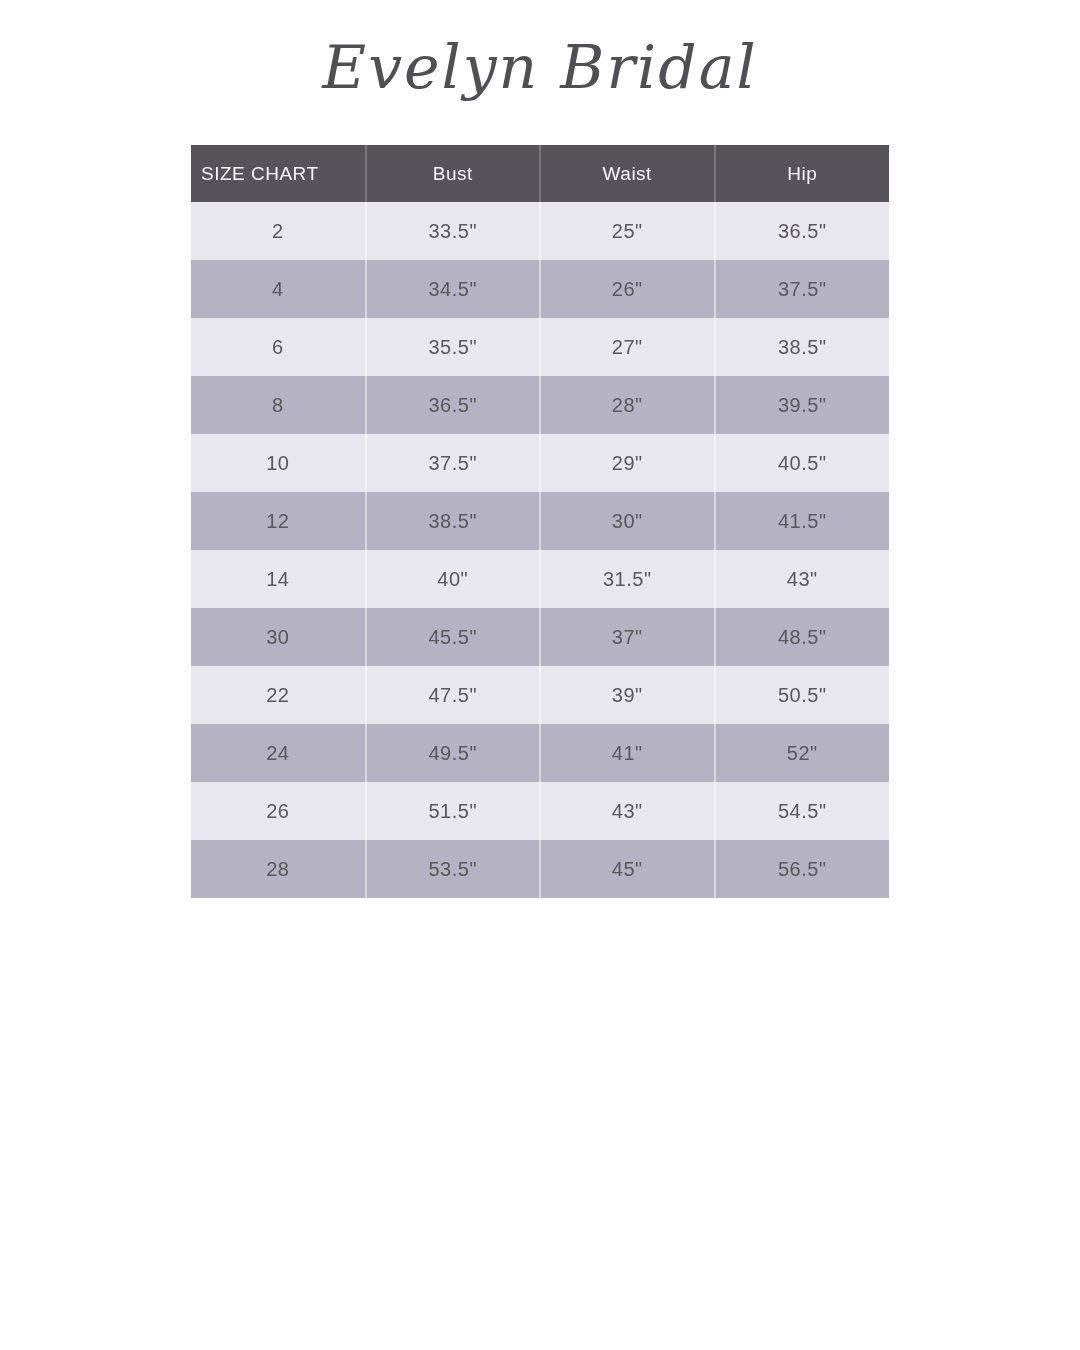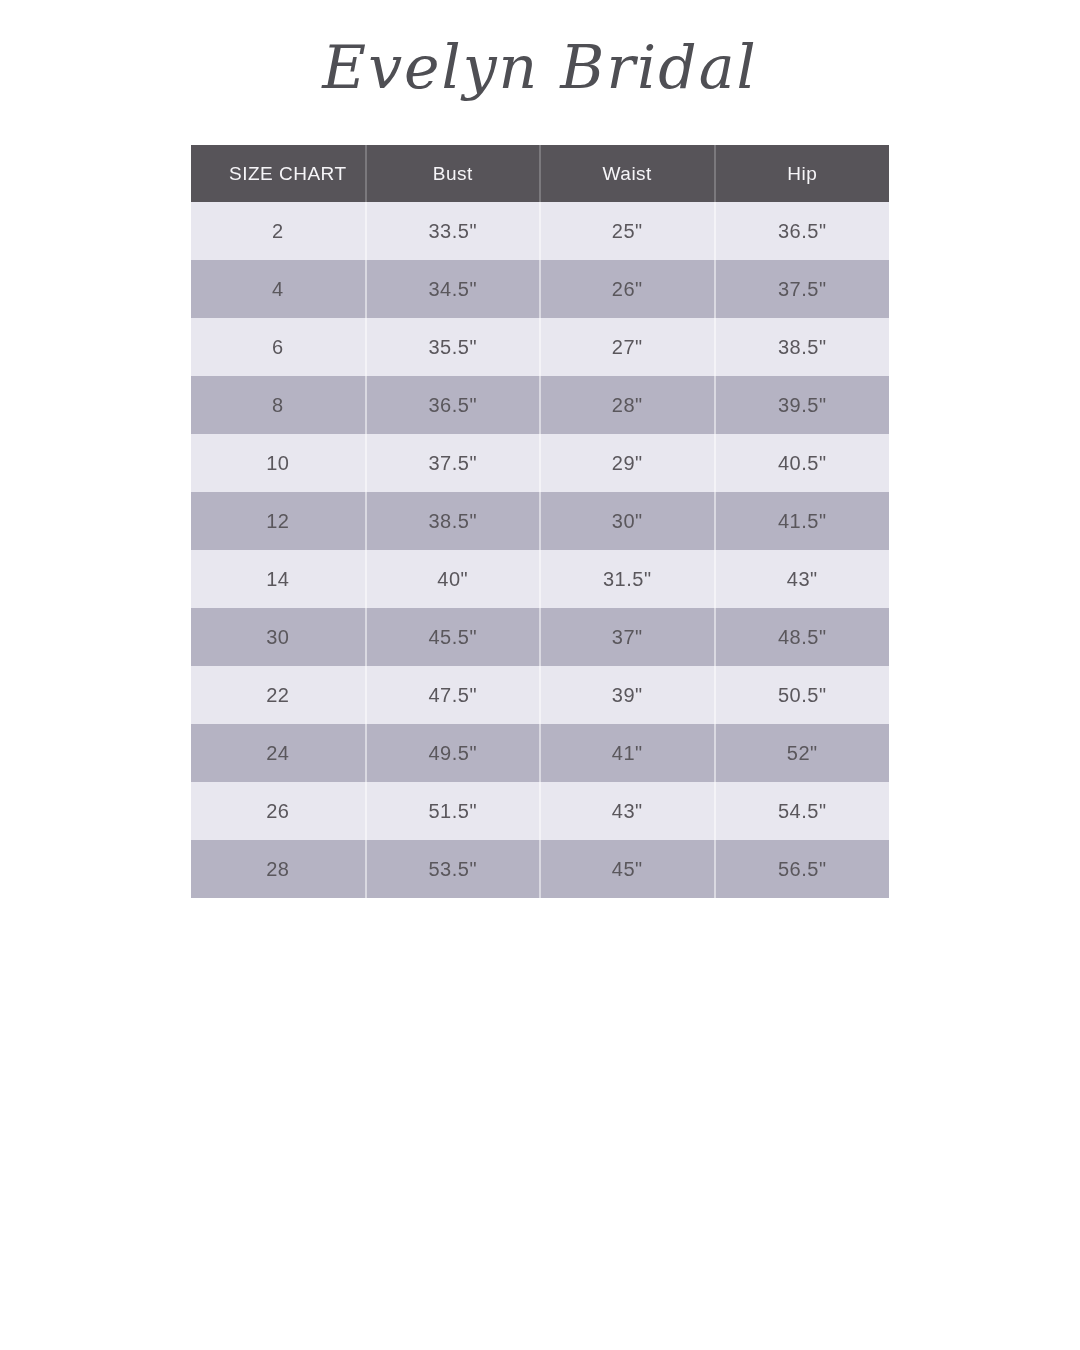--- a/index.html
+++ b/index.html
@@ -37,21 +37,21 @@
     background: var(--header-bg, #575459);
     color: var(--header-text, #f6f5f8);
     height: 57px;
     font-size: 19px;
     font-weight: 400;
     letter-spacing: 0.5px;
     padding: 0;
   }
   .size-table thead th:first-child {
     text-align: left;
-    padding-left: 38px;
+    padding-left: 10px;
   }
   .size-table thead th + th {
     border-left: 2px solid rgba(255,255,255,0.22);
   }
   .size-table tbody td {
     height: 58px;
     font-size: 20px;
     font-weight: 400;
     color: var(--cell-text, #5a575c);
     text-align: center;

